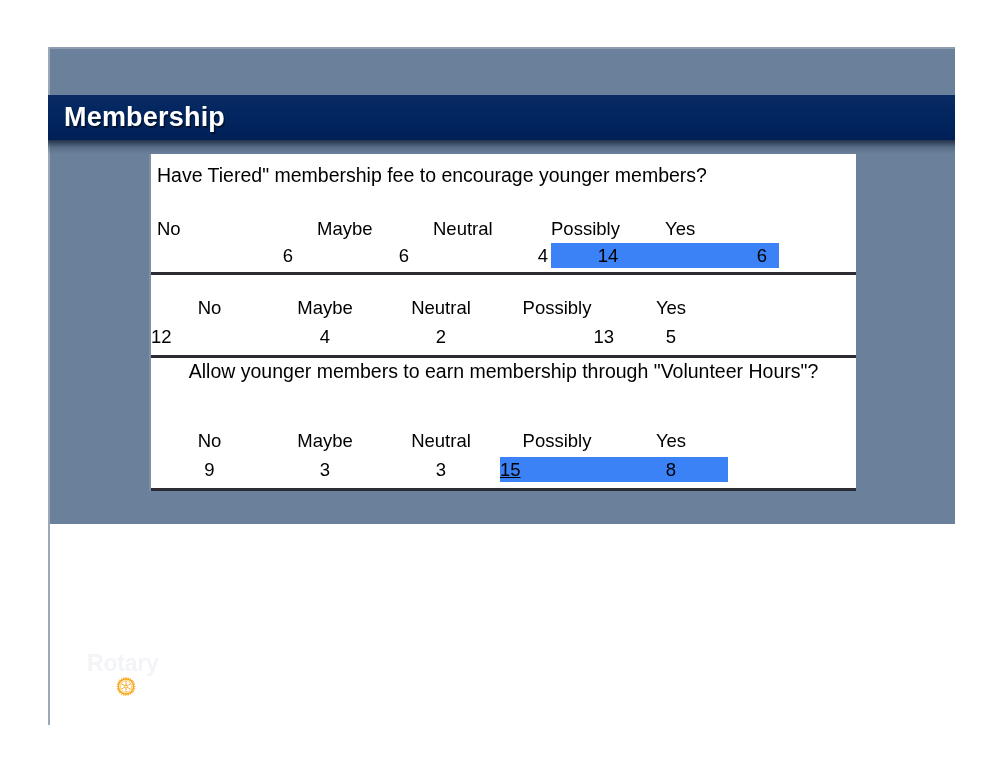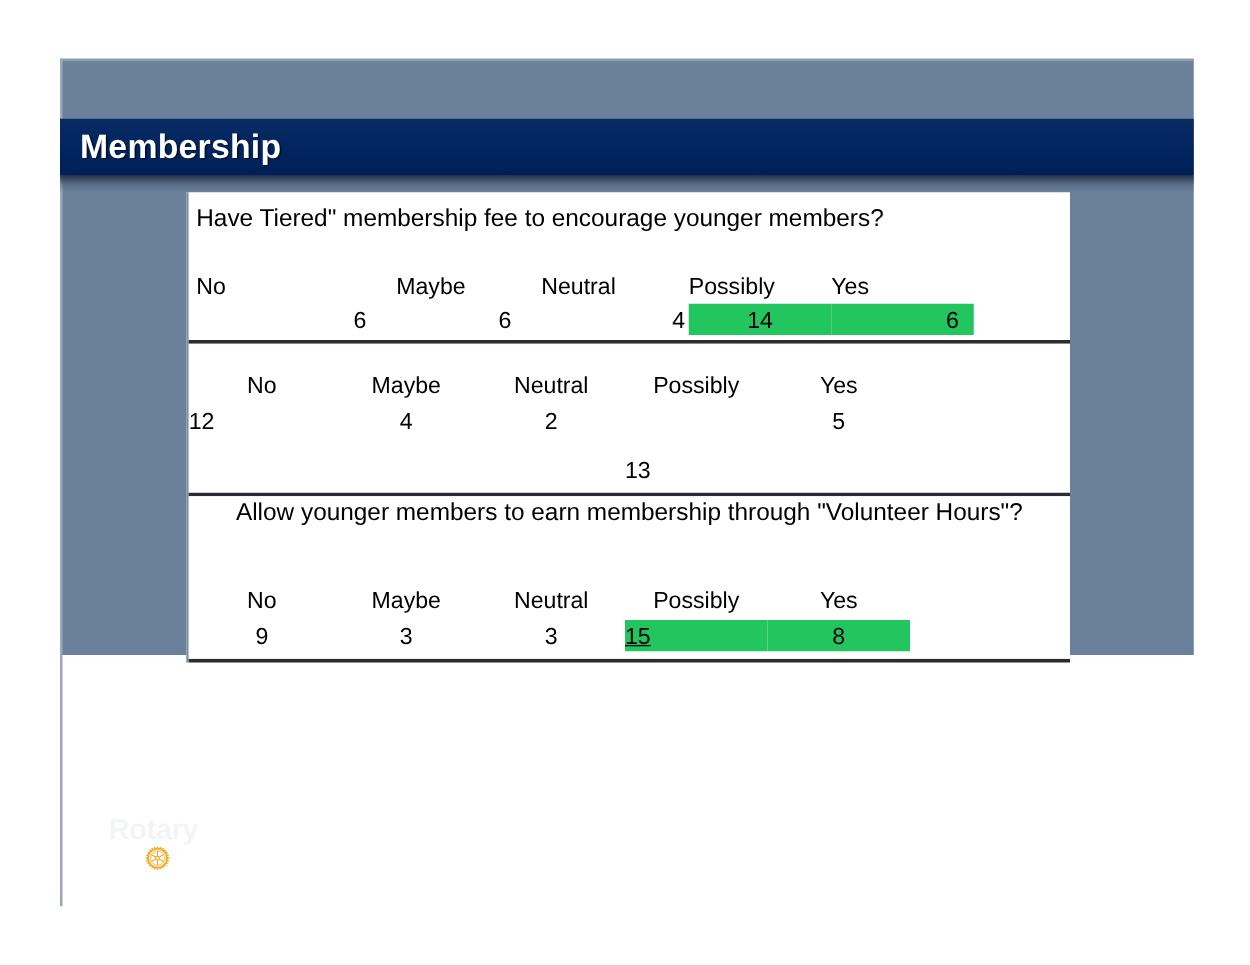--- a/index.html
+++ b/index.html
@@ -105,21 +105,21 @@
   }
   .cell {
     font-size: 18.5px;
     color: #000000;
     line-height: 25px;
     white-space: nowrap;
     box-sizing: border-box;
   }
   .hdr { font-size: 18.5px; }
   .num { font-size: 18.5px; }
-  .green { background: #22c55e; }
+  .green { background: #3b82f6; }
 
   
   #rotary {
     position: absolute;
     left: 39px;
     top: 603px;
     display: flex;
     align-items: center;
     height: 46px;
     flex-direction: column;
@@ -181,21 +181,21 @@
         <div class="cell hdr" style="text-align:center;">Maybe</div>
         <div class="cell hdr" style="text-align:center;">Neutral</div>
         <div class="cell hdr" style="text-align:center;">Possibly</div>
         <div class="cell hdr" style="text-align:center;">Yes</div>
         <div class="cell hdr"></div>
       </div>
       <div class="grid" style="grid-template-columns: 117px 114px 118px 114px 114px 130px; padding-top:4px; padding-bottom:6px;">
         <div class="cell num" style="text-align:left;">12</div>
         <div class="cell num" style="text-align:center;">4</div>
         <div class="cell num" style="text-align:center;">2</div>
-        <div class="cell num" style="text-align:left;margin-top:39px;">13</div>
+        <div class="cell num" style="text-align:right;">13</div>
         <div class="cell num" style="text-align:center;">5</div>
         <div class="cell num"></div>
       </div>
     </div>
 
     <div class="section-divider"></div>
 
     <div class="section" style="padding-bottom:0;">
       <div class="question q-center" style="height:60px; padding:0 4px;">Allow younger members to earn membership through "Volunteer Hours"?</div>
       <div class="grid" style="grid-template-columns: 117px 114px 118px 114px 114px 130px; padding-top:10px;">

